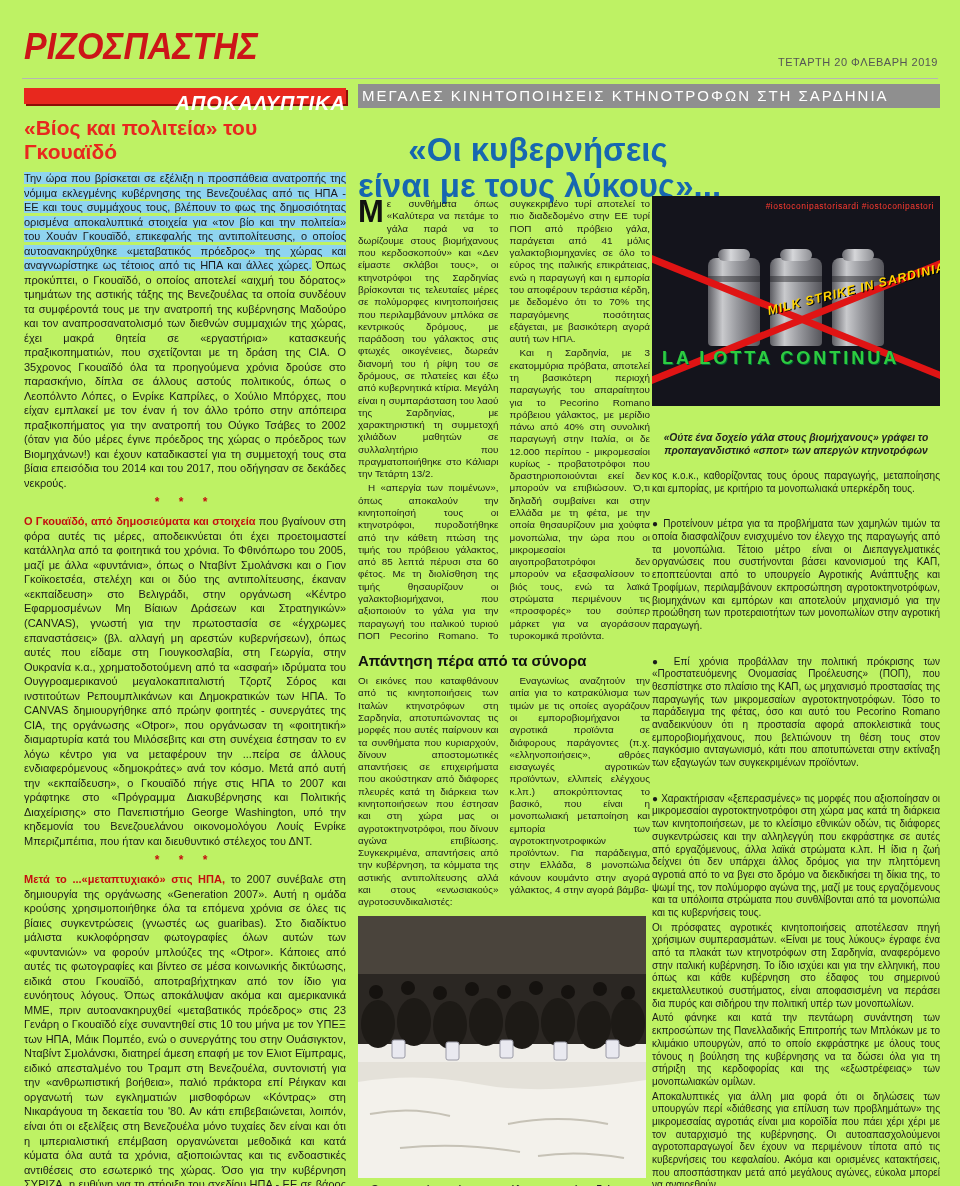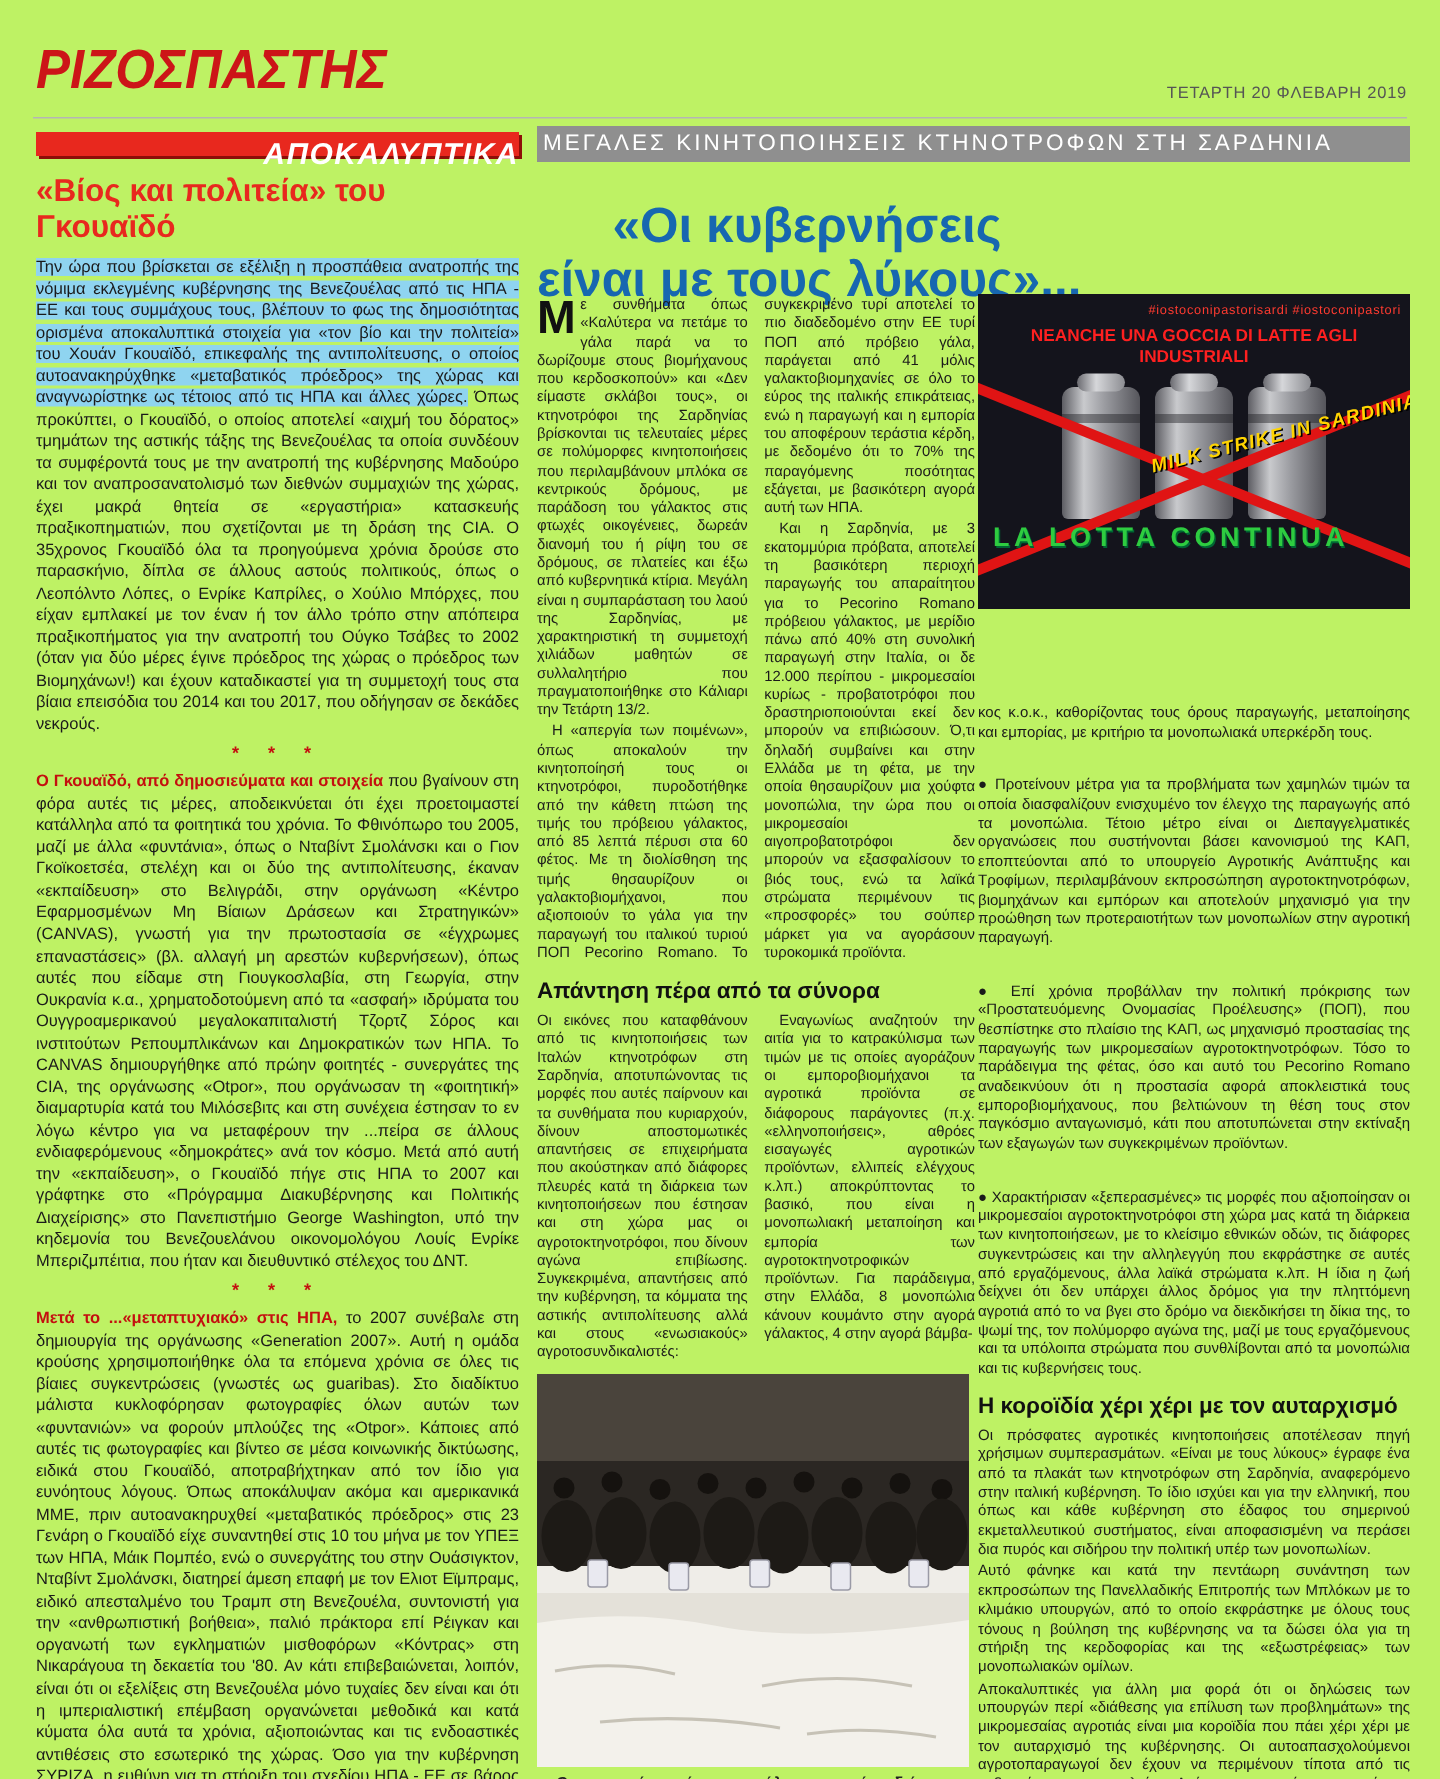--- a/index.html
+++ b/index.html
@@ -93,31 +93,31 @@
   </section>
 
   <div class="kicker">ΜΕΓΑΛΕΣ ΚΙΝΗΤΟΠΟΙΗΣΕΙΣ ΚΤΗΝΟΤΡΟΦΩΝ ΣΤΗ ΣΑΡΔΗΝΙΑ</div>
   <h1 class="main-headline">
     <span>«Οι κυβερνήσεις</span>
     <span>είναι με τους λύκους»...</span>
   </h1>
 
   <div class="spot">
     <div class="spot-hashtags">#iostoconipastorisardi  #iostoconipastori</div>
-    <div class="spot-line1">NEANCHE UNA GOCCIA DI LATTE AGLI INDUSTRIALI</div>
     <div class="cans">
       <div class="can"></div>
       <div class="can"></div>
       <div class="can"></div>
     </div>
     <div class="xbar a"></div>
     <div class="xbar b"></div>
     <div class="ribbon">MILK STRIKE IN SARDINIA</div>
     <div class="spot-green">LA LOTTA CONTINUA</div>
   </div>
+  <div class="spot-caption">«Ούτε ένα δοχείο γάλα στους βιομήχανους» γράφει το προπαγανδιστικό «σποτ» των απεργών κτηνοτρόφων</div>
 
   <div class="mid-strip">
     <div class="cols2">
       <p><span class="dropcap">Μ</span><span>ε συνθήματα όπως «Καλύτερα να πετάμε το γάλα παρά να το δωρίζουμε στους βιομήχανους που κερδοσκοπούν» και «Δεν είμαστε σκλάβοι τους», οι κτηνοτρόφοι της Σαρδηνίας βρίσκονται τις τελευταίες μέρες σε πολύμορφες κινητοποιήσεις που περιλαμβάνουν μπλόκα σε κεντρικούς δρόμους, με παράδοση του γάλακτος στις φτωχές οικογένειες, δωρεάν διανομή του ή ρίψη του σε δρόμους, σε πλατείες και έξω από κυβερνητικά κτίρια. Μεγάλη είναι η συμπαράσταση του λαού της Σαρδηνίας, με χαρακτηριστική τη συμμετοχή χιλιάδων μαθητών σε συλλαλητήριο που πραγματοποιήθηκε στο Κάλιαρι την Τετάρτη 13/2.</span></p>
       <p>Η «απεργία των ποιμένων», όπως αποκαλούν την κινητοποίησή τους οι κτηνοτρόφοι, πυροδοτήθηκε από την κάθετη πτώση της τιμής του πρόβειου γάλακτος, από 85 λεπτά πέρυσι στα 60 φέτος. Με τη διολίσθηση της τιμής θησαυρίζουν οι γαλακτοβιομήχανοι, που αξιοποιούν το γάλα για την παραγωγή του ιταλικού τυριού ΠΟΠ Pecorino Romano. Το συγκεκριμένο τυρί αποτελεί το πιο διαδεδομένο στην ΕΕ τυρί ΠΟΠ από πρόβειο γάλα, παράγεται από 41 μόλις γαλακτοβιομηχανίες σε όλο το εύρος της ιταλικής επικράτειας, ενώ η παραγωγή και η εμπορία του αποφέρουν τεράστια κέρδη, με δεδομένο ότι το 70% της παραγόμενης ποσότητας εξάγεται, με βασικότερη αγορά αυτή των ΗΠΑ.</p>
       <p>Και η Σαρδηνία, με 3 εκατομμύρια πρόβατα, αποτελεί τη βασικότερη περιοχή παραγωγής του απαραίτητου για το Pecorino Romano πρόβειου γάλακτος, με μερίδιο πάνω από 40% στη συνολική παραγωγή στην Ιταλία, οι δε 12.000 περίπου - μικρομεσαίοι κυρίως - προβατοτρόφοι που δραστηριοποιούνται εκεί δεν μπορούν να επιβιώσουν. Ό,τι δηλαδή συμβαίνει και στην Ελλάδα με τη φέτα, με την οποία θησαυρίζουν μια χούφτα μονοπώλια, την ώρα που οι μικρομεσαίοι αιγοπροβατοτρόφοι δεν μπορούν να εξασφαλίσουν το βιός τους, ενώ τα λαϊκά στρώματα περιμένουν τις «προσφορές» του σούπερ μάρκετ για να αγοράσουν τυροκομικά προϊόντα.</p>
     </div>
     <h3 class="subhead">Απάντηση πέρα από τα σύνορα</h3>
     <div class="cols2">
       <p>Οι εικόνες που καταφθάνουν από τις κινητοποιήσεις των Ιταλών κτηνοτρόφων στη Σαρδηνία, αποτυπώνοντας τις μορφές που αυτές παίρνουν και τα συνθήματα που κυριαρχούν, δίνουν αποστομωτικές απαντήσεις σε επιχειρήματα που ακούστηκαν από διάφορες πλευρές κατά τη διάρκεια των κινητοποιήσεων που έστησαν και στη χώρα μας οι αγροτοκτηνοτρόφοι, που δίνουν αγώνα επιβίωσης. Συγκεκριμένα, απαντήσεις από την κυβέρνηση, τα κόμματα της αστικής αντιπολίτευσης αλλά και στους «ενωσιακούς» αγροτοσυνδικαλιστές:</p>
@@ -167,21 +167,20 @@
       </svg>
     </div>
     <div class="photo-caption">Οι κτηνοτρόφοι χύνουν το γάλα τους κατά τη διάρκεια κινητοποίησης</div>
   </div>
 
   <div class="right-colm">
     <p>κος κ.ο.κ., καθορίζοντας τους όρους παραγωγής, μεταποίησης και εμπορίας, με κριτήριο τα μονοπωλιακά υπερκέρδη τους.</p>
     <p class="bullet">● Προτείνουν μέτρα για τα προβλήματα των χαμηλών τιμών τα οποία διασφαλίζουν ενισχυμένο τον έλεγχο της παραγωγής από τα μονοπώλια. Τέτοιο μέτρο είναι οι Διεπαγγελματικές οργανώσεις που συστήνονται βάσει κανονισμού της ΚΑΠ, εποπτεύονται από το υπουργείο Αγροτικής Ανάπτυξης και Τροφίμων, περιλαμβάνουν εκπροσώπηση αγροτοκτηνοτρόφων, βιομηχάνων και εμπόρων και αποτελούν μηχανισμό για την προώθηση των προτεραιοτήτων των μονοπωλίων στην αγροτική παραγωγή.</p>
     <p class="bullet">● Επί χρόνια προβάλλαν την πολιτική πρόκρισης των «Προστατευόμενης Ονομασίας Προέλευσης» (ΠΟΠ), που θεσπίστηκε στο πλαίσιο της ΚΑΠ, ως μηχανισμό προστασίας της παραγωγής των μικρομεσαίων αγροτοκτηνοτρόφων. Τόσο το παράδειγμα της φέτας, όσο και αυτό του Pecorino Romano αναδεικνύουν ότι η προστασία αφορά αποκλειστικά τους εμποροβιομήχανους, που βελτιώνουν τη θέση τους στον παγκόσμιο ανταγωνισμό, κάτι που αποτυπώνεται στην εκτίναξη των εξαγωγών των συγκεκριμένων προϊόντων.</p>
     <p class="bullet">● Χαρακτήρισαν «ξεπερασμένες» τις μορφές που αξιοποίησαν οι μικρομεσαίοι αγροτοκτηνοτρόφοι στη χώρα μας κατά τη διάρκεια των κινητοποιήσεων, με το κλείσιμο εθνικών οδών, τις διάφορες συγκεντρώσεις και την αλληλεγγύη που εκφράστηκε σε αυτές από εργαζόμενους, άλλα λαϊκά στρώματα κ.λπ. Η ίδια η ζωή δείχνει ότι δεν υπάρχει άλλος δρόμος για την πληττόμενη αγροτιά από το να βγει στο δρόμο να διεκδικήσει τη δίκια της, το ψωμί της, τον πολύμορφο αγώνα της, μαζί με τους εργαζόμενους και τα υπόλοιπα στρώματα που συνθλίβονται από τα μονοπώλια και τις κυβερνήσεις τους.</p>
-    <h3 class="subhead">Η κοροϊδία χέρι χέρι με τον αυταρχισμό</h3>
     <p>Οι πρόσφατες αγροτικές κινητοποιήσεις αποτέλεσαν πηγή χρήσιμων συμπερασμάτων. «Είναι με τους λύκους» έγραφε ένα από τα πλακάτ των κτηνοτρόφων στη Σαρδηνία, αναφερόμενο στην ιταλική κυβέρνηση. Το ίδιο ισχύει και για την ελληνική, που όπως και κάθε κυβέρνηση στο έδαφος του σημερινού εκμεταλλευτικού συστήματος, είναι αποφασισμένη να περάσει δια πυρός και σιδήρου την πολιτική υπέρ των μονοπωλίων.</p>
     <p>Αυτό φάνηκε και κατά την πεντάωρη συνάντηση των εκπροσώπων της Πανελλαδικής Επιτροπής των Μπλόκων με το κλιμάκιο υπουργών, από το οποίο εκφράστηκε με όλους τους τόνους η βούληση της κυβέρνησης να τα δώσει όλα για τη στήριξη της κερδοφορίας και της «εξωστρέφειας» των μονοπωλιακών ομίλων.</p>
     <p>Αποκαλυπτικές για άλλη μια φορά ότι οι δηλώσεις των υπουργών περί «διάθεσης για επίλυση των προβλημάτων» της μικρομεσαίας αγροτιάς είναι μια κοροϊδία που πάει χέρι χέρι με τον αυταρχισμό της κυβέρνησης. Οι αυτοαπασχολούμενοι αγροτοπαραγωγοί δεν έχουν να περιμένουν τίποτα από τις κυβερνήσεις του κεφαλαίου. Ακόμα και ορισμένες κατακτήσεις, που αποσπάστηκαν μετά από μεγάλους αγώνες, εύκολα μπορεί να αναιρεθούν.</p>
     <p>Πραγματική προοπτική μπορεί να ανοίξει για αυτούς με τη συμπόρευση με το ΚΚΕ, που θα πρέπει να εκφραστεί και στις κάλπες. Όσο πιο ισχυρό είναι το ΚΚΕ στο Κοινοβούλιο, στις βουλευτικές εκλογές, όσο πιο ισχυρό είναι το ΚΚΕ στις δημοτικές και περιφερειακές εκλογές, όσο πιο ισχυρό και πιο ψηλά είναι το ΚΚΕ στις εκλογές για το Ευρωκοινοβούλιο, τόσο πιο δυνατός θα είναι ο αγώνας που θα δώσει στην πραγματικότητα ο λαός.</p>
 
   </div>
 
 </div>
 
 </body></html>

